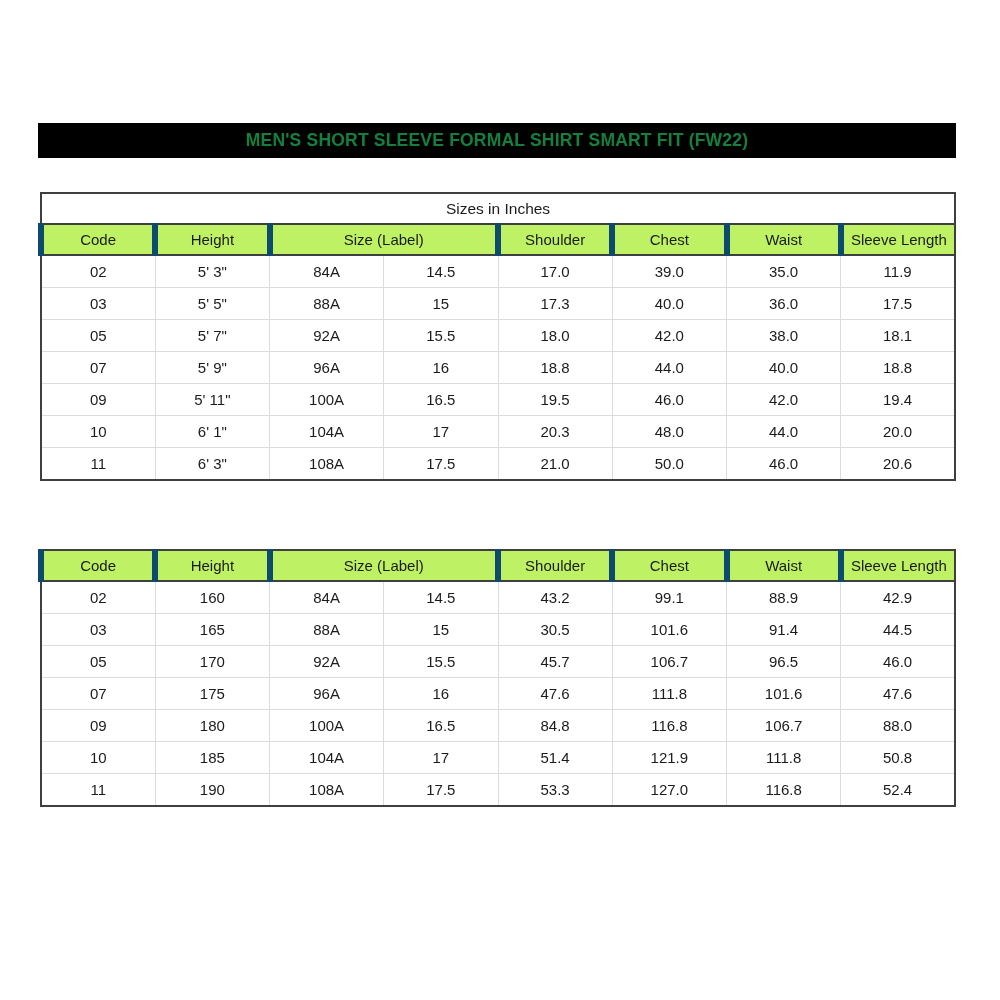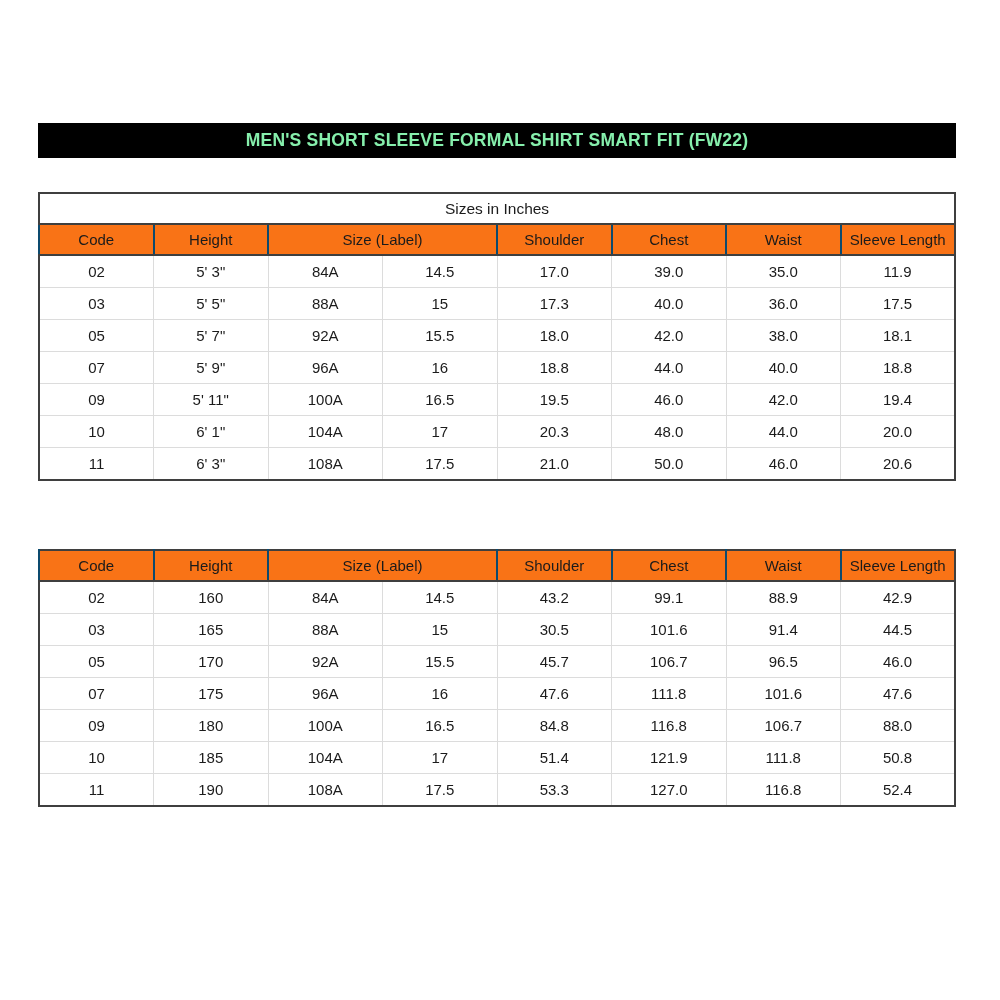--- a/index.html
+++ b/index.html
@@ -15,21 +15,21 @@
     font-family: "Liberation Sans", sans-serif;
     overflow: hidden;
   }
   .title-bar {
     position: absolute;
     left: 38px;
     top: 123px;
     width: 918px;
     height: 35px;
     background: #000000;
-    color: #86efac;
+    color: #15803d;
     display: flex;
     align-items: center;
     justify-content: center;
     font-weight: bold;
     font-size: 17.5px;
     letter-spacing: 0.2px;
   }
   table.size-table {
     position: absolute;
     left: 38px;
@@ -52,22 +52,22 @@
     white-space: nowrap;
   }
   table.size-table td.caption-cell {
     height: 29px;
     background: #ffffff;
     border-bottom: 2px solid #3f3f3f;
     font-size: 15.5px;
   }
   table.size-table thead th {
     height: 29px;
-    background: #f97316;
-    border-left: 2px solid #0c4a6e;
+    background: #bef264;
+    border-left: 6px solid #0c4a6e;
     border-right: 1px solid #efefef;
     border-bottom: 2px solid #3f3f3f;
     font-size: 15px;
   }
   table.size-table tbody td {
     height: 31px;
     border: 1px solid #dcdcdc;
     background: #ffffff;
   }
 </style>

